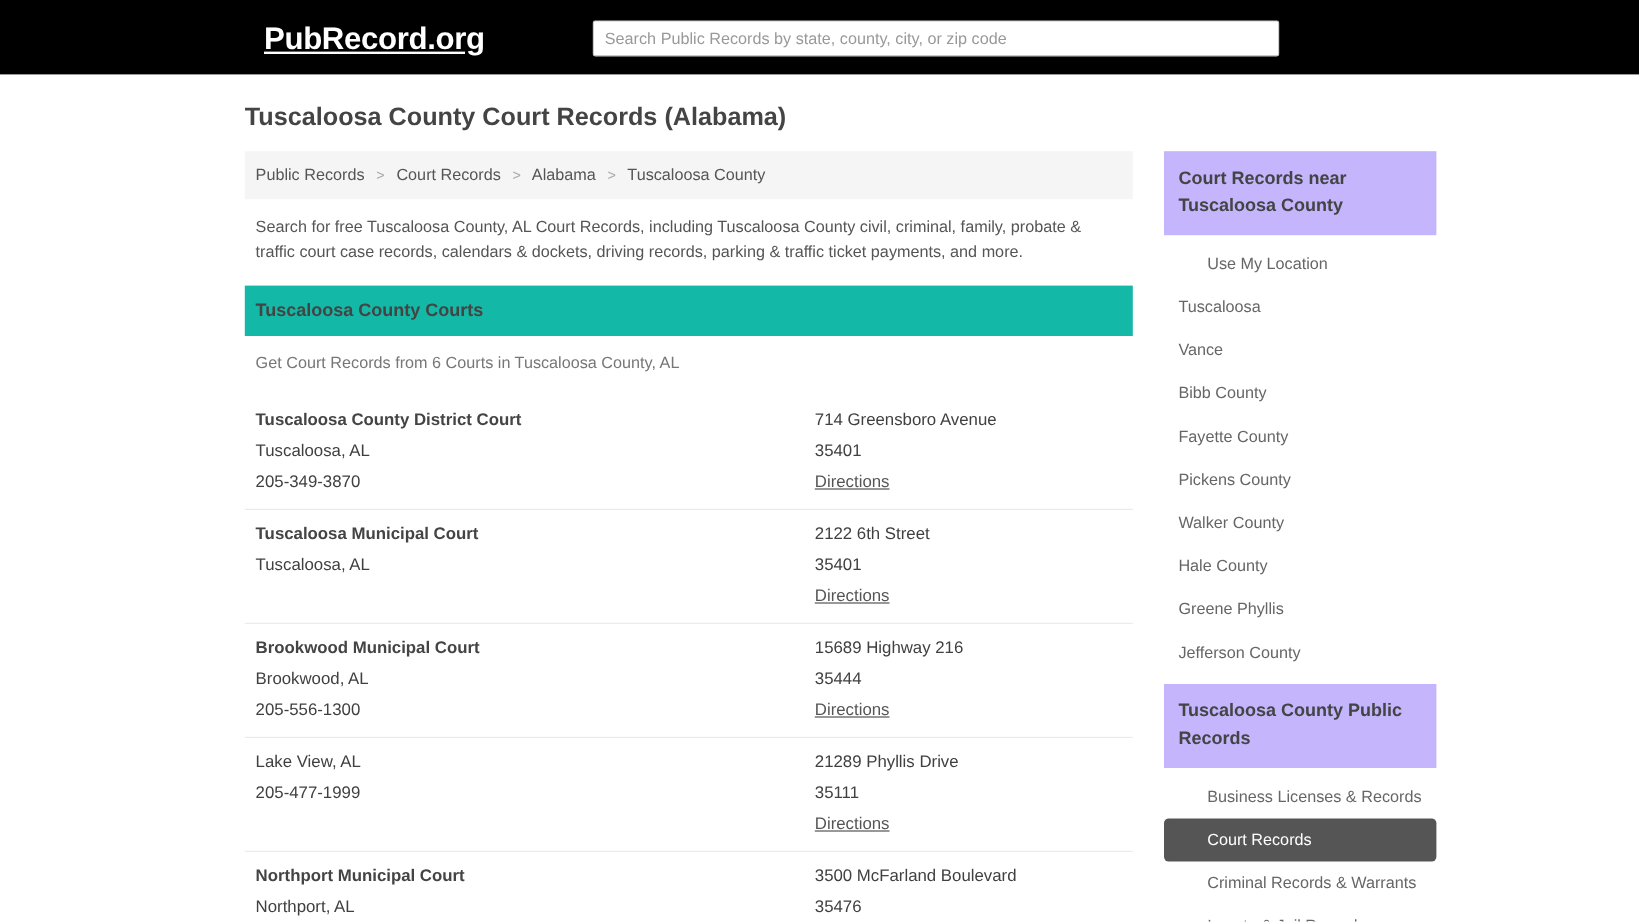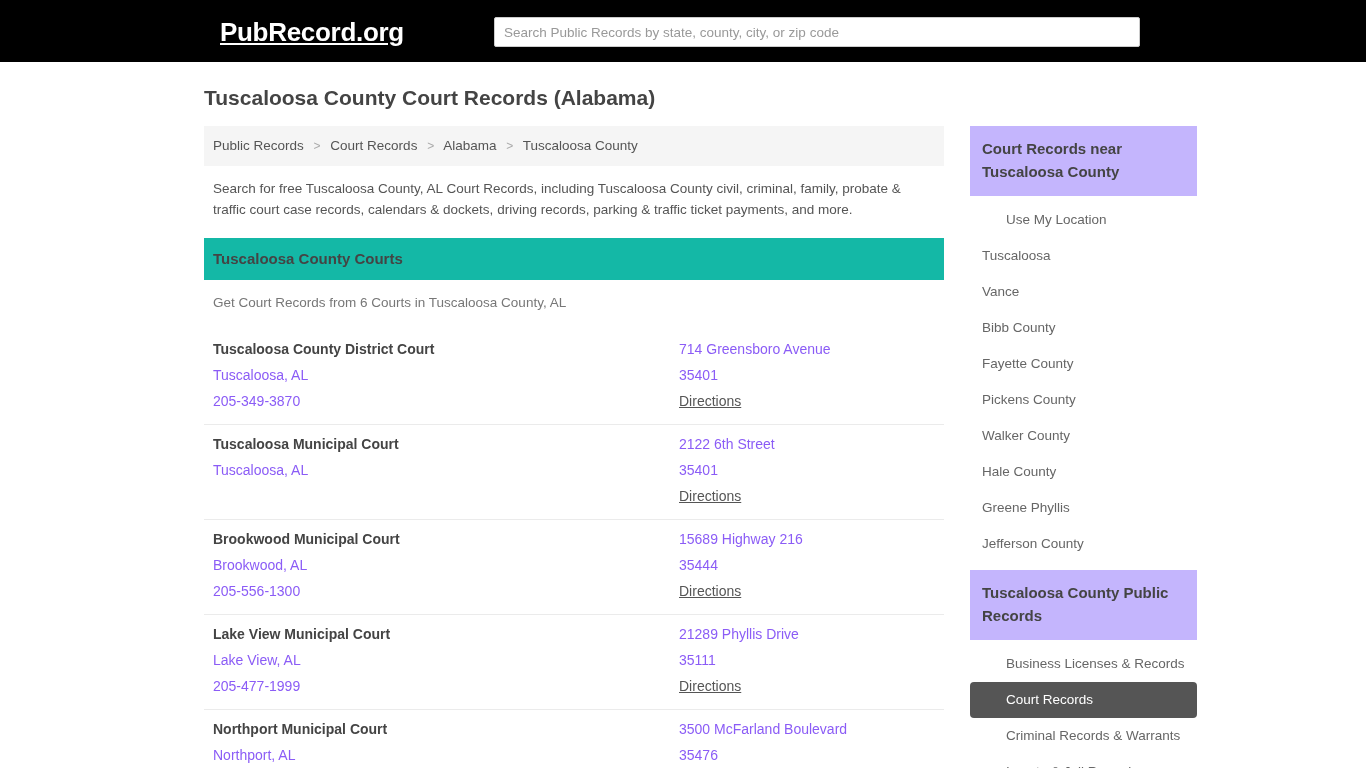--- a/index.html
+++ b/index.html
@@ -32,21 +32,21 @@
     font-size: 26px;
     font-weight: bold;
     letter-spacing: -0.3px;
     line-height: 28px;
     white-space: nowrap;
   }
   .search-wrap {
     position: absolute;
     left: 494px;
     top: 17px;
-    width: 646px;
+    width: 572px;
     height: 30px;
   }
   .search-input {
     width: 100%;
     height: 30px;
     border: 1px solid #cccccc;
     border-radius: 2px;
     background: #ffffff;
     padding: 0 9px;
     font-family: "Liberation Sans", sans-serif;
@@ -140,21 +140,21 @@
   .court-right { width: 265px; }
   .court-name {
     font-size: 14px;
     font-weight: bold;
     color: #444444;
     line-height: 26px;
     padding-top: 0px;
   }
   .court-line {
     font-size: 14px;
-    color: #8b5cf6;
+    color: #404040;
     line-height: 26px;
   }
   .directions-link {
     font-size: 14px;
     color: #555555;
     line-height: 26px;
     text-decoration: underline;
     cursor: pointer;
     display: inline-block;
   }
@@ -256,21 +256,20 @@
           </div>
           <div class="court-right">
             <div class="court-line">15689 Highway 216</div>
             <div class="court-line">35444</div>
             <a class="directions-link" href="#">Directions</a>
           </div>
         </div>
 
         <div class="court-row">
           <div class="court-left">
-            <div class="court-name">Lake View Municipal Court</div>
             <div class="court-line">Lake View, AL</div>
             <div class="court-line">205-477-1999</div>
           </div>
           <div class="court-right">
             <div class="court-line">21289 Phyllis Drive</div>
             <div class="court-line">35111</div>
             <a class="directions-link" href="#">Directions</a>
           </div>
         </div>
 

